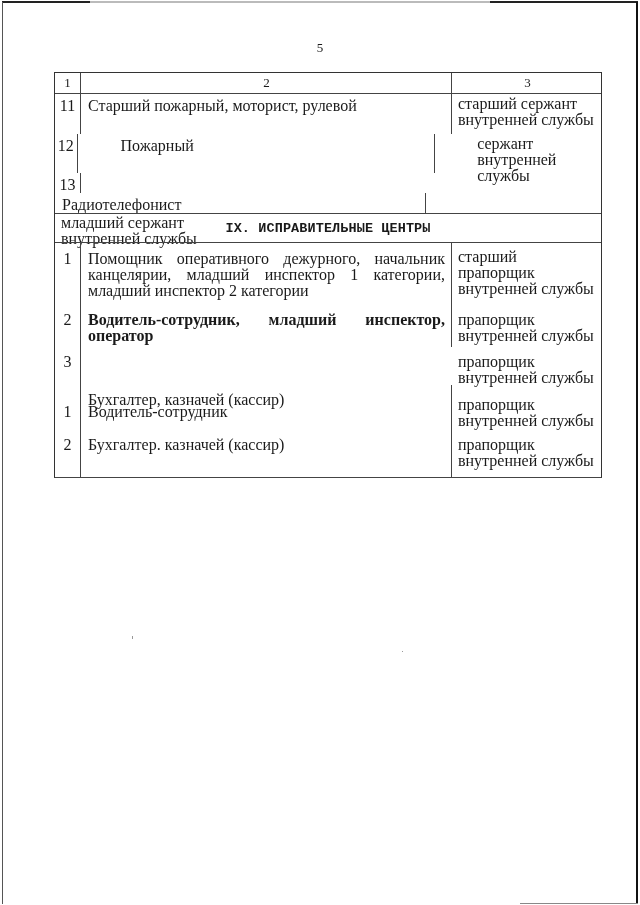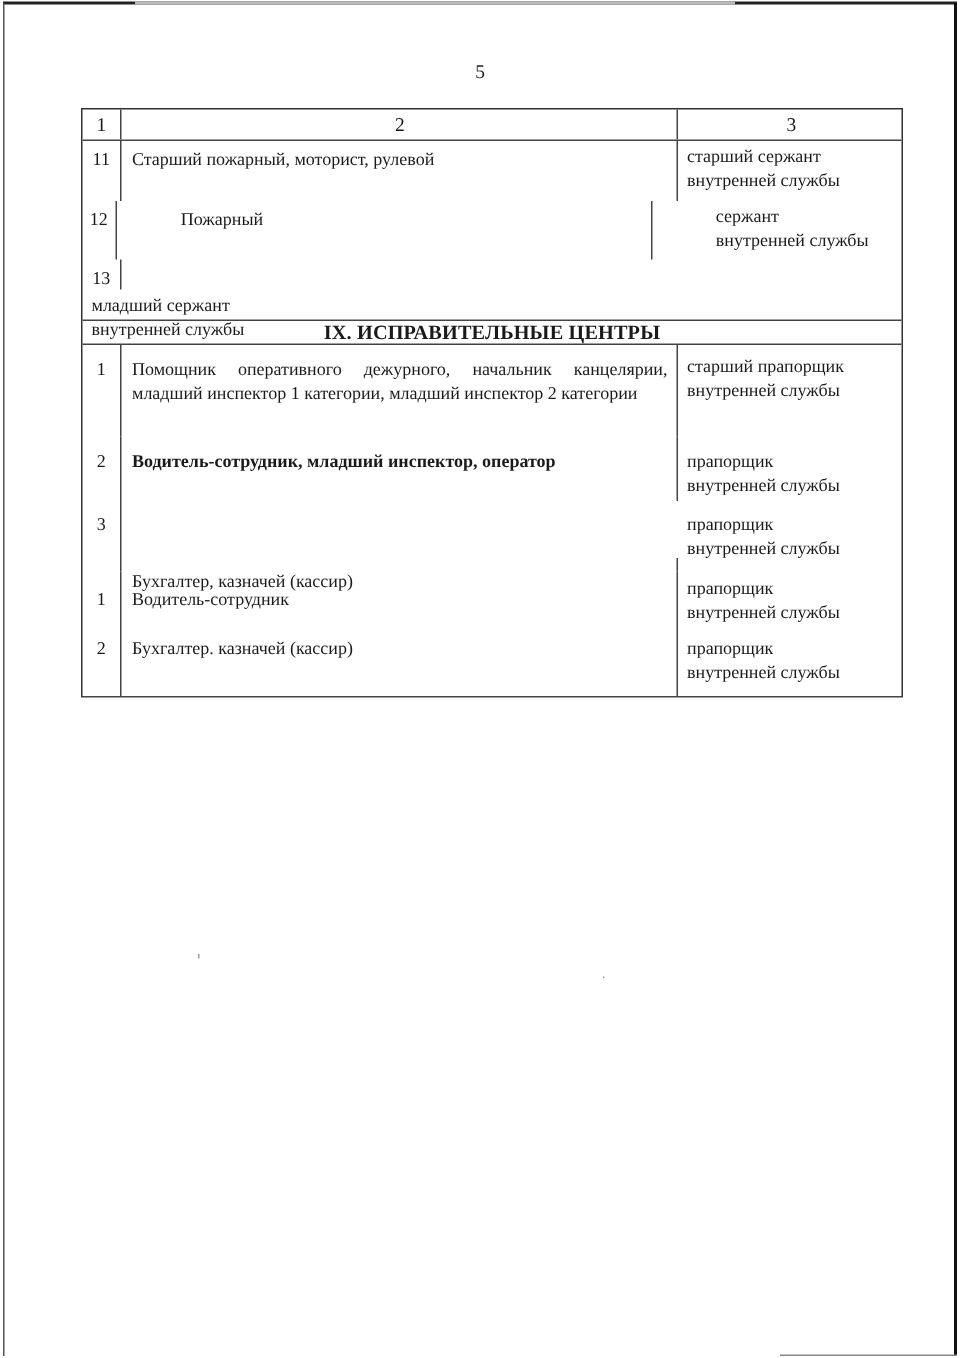--- a/index.html
+++ b/index.html
@@ -55,36 +55,37 @@
       border-bottom: 1.5px solid #444;
       box-sizing: border-box;
     }
     .row {
       display: flex;
       position: relative;
       box-sizing: border-box;
     }
     .cell {
       box-sizing: border-box;
-      font-size: 12px;
+      font-size: 16px;
       line-height: 16px;
     }
     .c1 { width: 26px; text-align: center; border-right: 1px solid #444; padding-top: 4px; }
     .c2 { width: 371px; border-right: 1px solid #444; padding: 4px 6px 0 7px; text-align: justify; }
     .c3 { width: 149px; padding: 2px 4px 0 6px; }
 
     .header-row { height: 21px; border-bottom: 1px solid #444; }
     .header-row .cell { text-align: center; padding-top: 2px; font-size: 13px; }
 
     .section-row {
-      height: 17px;
+      height: 30px;
       border-top: 1px solid #444;
       border-bottom: 1px solid #444;
       justify-content: center;
       align-items: center;
+      font-family: Liberation Mono, monospace;
     }
     .section-title {
       font-weight: bold;
       font-size: 13.5px;
       letter-spacing: 0.1px;
     }
   </style>
 </head>
 <body>
 
@@ -117,20 +118,21 @@
   <div class="row" style="height:39px;gap:36px;">
     <div class="cell c1">12</div>
     <div class="cell c2">Пожарный</div>
     <div class="cell c3">
       <div>сержант</div>
       <div>внутренней службы</div>
     </div>
   </div>
   <div class="row" style="height:40px;flex-direction:column;">
     <div class="cell c1">13</div>
+    <div class="cell c2">Радиотелефонист</div>
     <div class="cell c3">
       <div>младший сержант</div>
       <div>внутренней службы</div>
     </div>
   </div>
 
   <div class="row section-row">
     <div class="section-title">IX. ИСПРАВИТЕЛЬНЫЕ ЦЕНТРЫ</div>
   </div>
   <div class="row" style="height:61px;">

